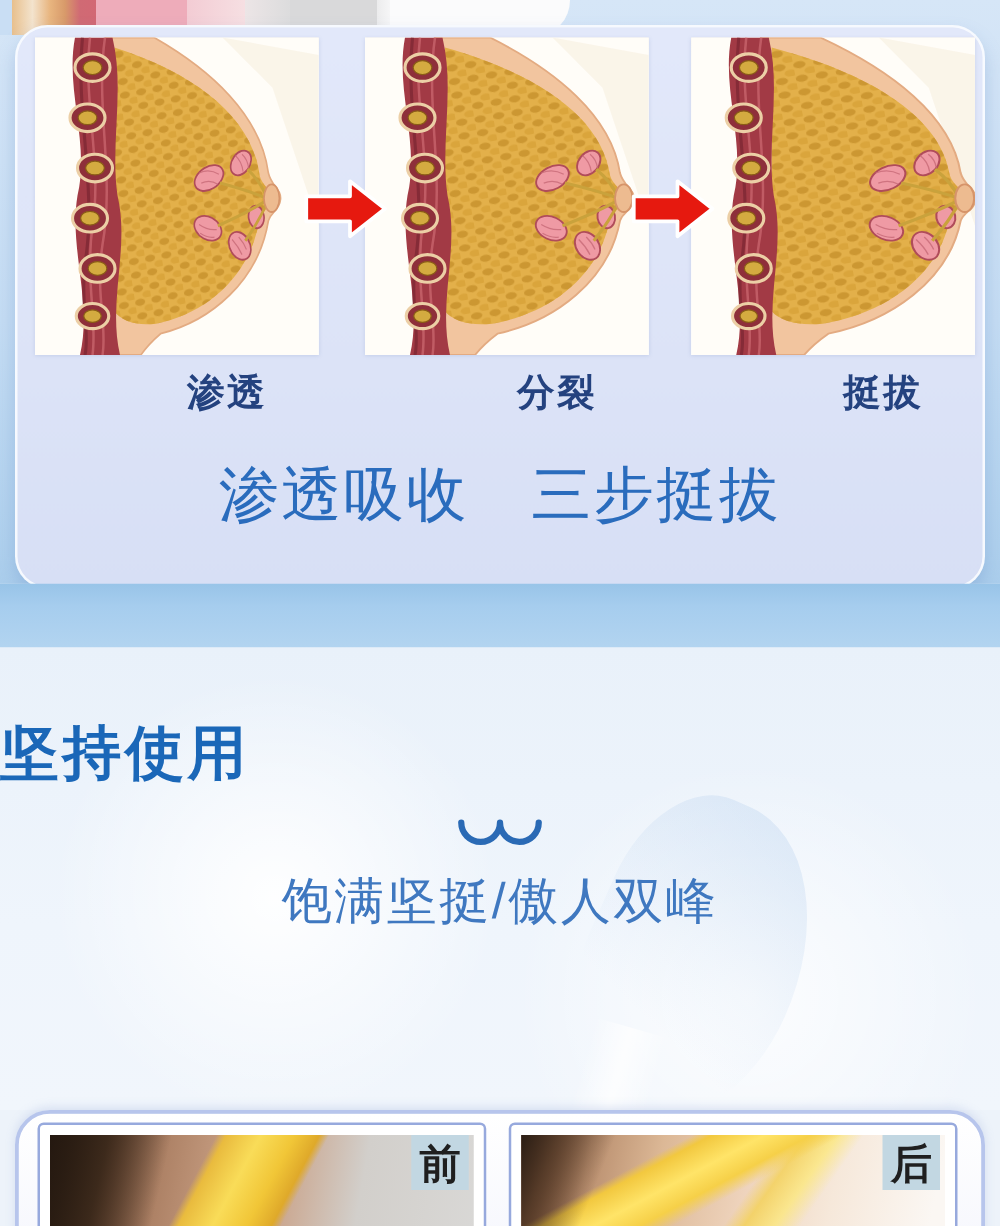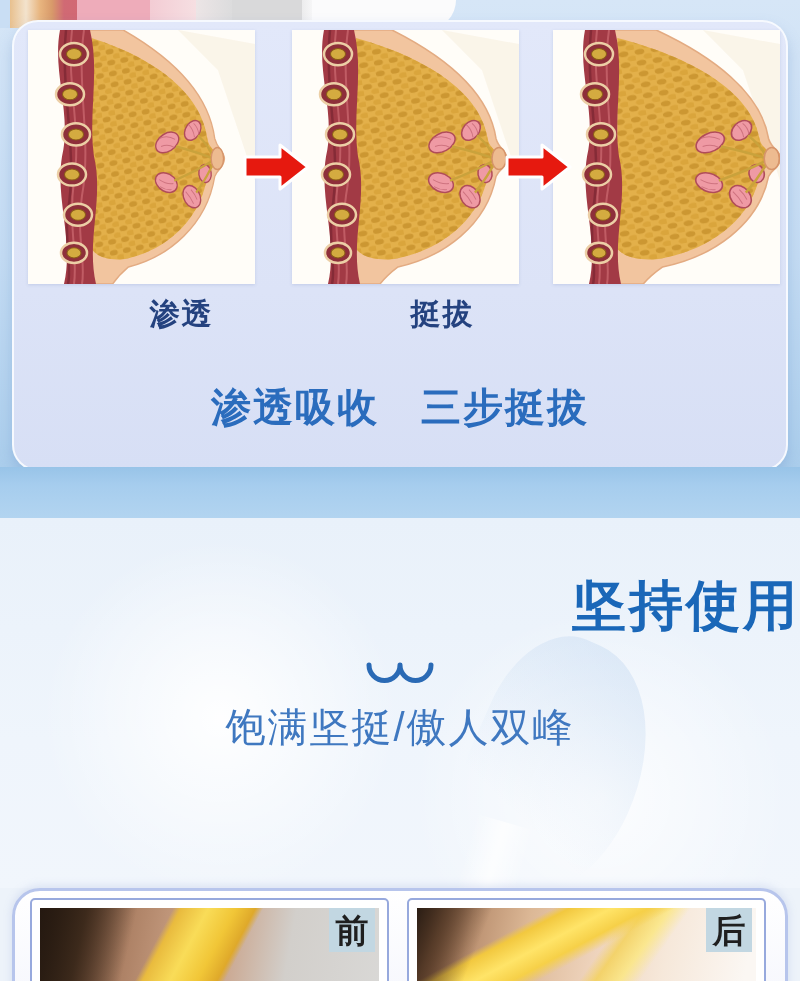--- a/index.html
+++ b/index.html
@@ -34,37 +34,37 @@
     background:linear-gradient(180deg,#fdf8ef 0%,#ffffff 45%);
     box-shadow:0 1px 3px rgba(120,140,190,.25);}
   .panel1{left:14px;} .panel2{left:278px;} .panel3{left:539px;}
   .panel svg{display:block;width:100%;height:100%;}
   .arrow{position:absolute;top:119px;width:70px;height:52px;}
   .arrow1{left:228px;} .arrow2{left:490px;}
   .steps-row{position:absolute;left:0;top:272px;width:100%;display:flex;margin-left:40px;}
   .step-label{width:227px;text-align:center;font-size:30px;font-weight:700;
     color:#24427f;letter-spacing:2px;}
   .step1{margin-left:14px;} .step2{margin-left:37px;} .step3{margin-left:34px;}
-  .card-headline{position:absolute;left:0;top:358px;width:100%;text-align:center;
-    font-size:40px;font-weight:700;color:#2a6cbd;letter-spacing:2px;}
+  .card-headline{position:absolute;left:0;top:342px;width:100%;text-align:center;
+    font-size:48px;font-weight:400;color:#2a6cbd;letter-spacing:2px;}
   
   .blue-band{position:absolute;left:0;top:467px;width:800px;height:51px;
     background:linear-gradient(180deg,#98c4e8 0%,#a6cdee 35%,#b2d4f0 100%);}
   
   .promo{position:absolute;left:0;top:518px;width:800px;height:370px;
     background:linear-gradient(180deg,#e9f1fa 0%,#eff5fc 60%,#f1f6fc 100%);}
   .promo .circle1{position:absolute;left:40px;top:20px;width:360px;height:360px;border-radius:50%;
     background:radial-gradient(circle,rgba(255,255,255,.95) 0%,rgba(255,255,255,0) 70%);}
   .promo .circle2{position:absolute;right:10px;top:90px;width:380px;height:380px;border-radius:50%;
     background:radial-gradient(circle,rgba(255,255,255,.8) 0%,rgba(255,255,255,0) 70%);}
   .promo .petal{position:absolute;left:470px;top:120px;width:170px;height:260px;
     background:linear-gradient(200deg,rgba(176,204,236,.35),rgba(176,204,236,0) 70%);
     transform:rotate(24deg);border-radius:40% 60% 50% 50%;}
-  .promo-title{position:relative;text-align:right;
-    font-size:54px;font-weight:800;color:#1a67b8;letter-spacing:3px;line-height:1;}
+  .promo-title{position:relative;text-align:left;
+    font-size:47px;font-weight:800;color:#1a67b8;letter-spacing:3px;line-height:1;}
   .promo-title.l1{padding-top:60px;}
   .promo-title.l2{padding-top:20px;}
   .divider-icon{position:relative;display:block;margin:26px auto 0;width:72px;height:28px;}
   .promo-subtitle{position:relative;text-align:center;margin-top:14px;
     font-size:40px;font-weight:500;color:#3f78c0;letter-spacing:2px;}
   .beam{position:absolute;left:445px;top:300px;width:60px;height:220px;transform:rotate(16deg);
     background:linear-gradient(90deg,rgba(255,255,255,0),rgba(255,255,255,.75),rgba(255,255,255,0));}
   
   .compare-card{position:absolute;left:12px;top:888px;width:770px;height:110px;
     background:linear-gradient(180deg,#ffffff 0%,#f6f7fd 100%);
@@ -283,20 +283,21 @@
 
     <svg class="arrow arrow1" viewBox="0 0 70 52">
       <polygon points="3,16 38,16 38,4 66,26 38,48 38,36 3,36" fill="#e6190f" stroke="#ffffff" stroke-width="3" stroke-linejoin="round"></polygon>
     </svg>
     <svg class="arrow arrow2" viewBox="0 0 70 52">
       <polygon points="3,16 38,16 38,4 66,26 38,48 38,36 3,36" fill="#e6190f" stroke="#ffffff" stroke-width="3" stroke-linejoin="round"></polygon>
     </svg>
 
     <div class="steps-row">
       <div class="step-label step1">渗透</div>
+      <div class="step-label step2">分裂</div>
       <div class="step-label step3">挺拔</div>
     </div>
 
     <div class="card-headline">渗透吸收　三步挺拔</div>
   </div>
 
   <div class="blue-band"></div>
 
   <div class="promo">
     <div class="circle1"></div>

